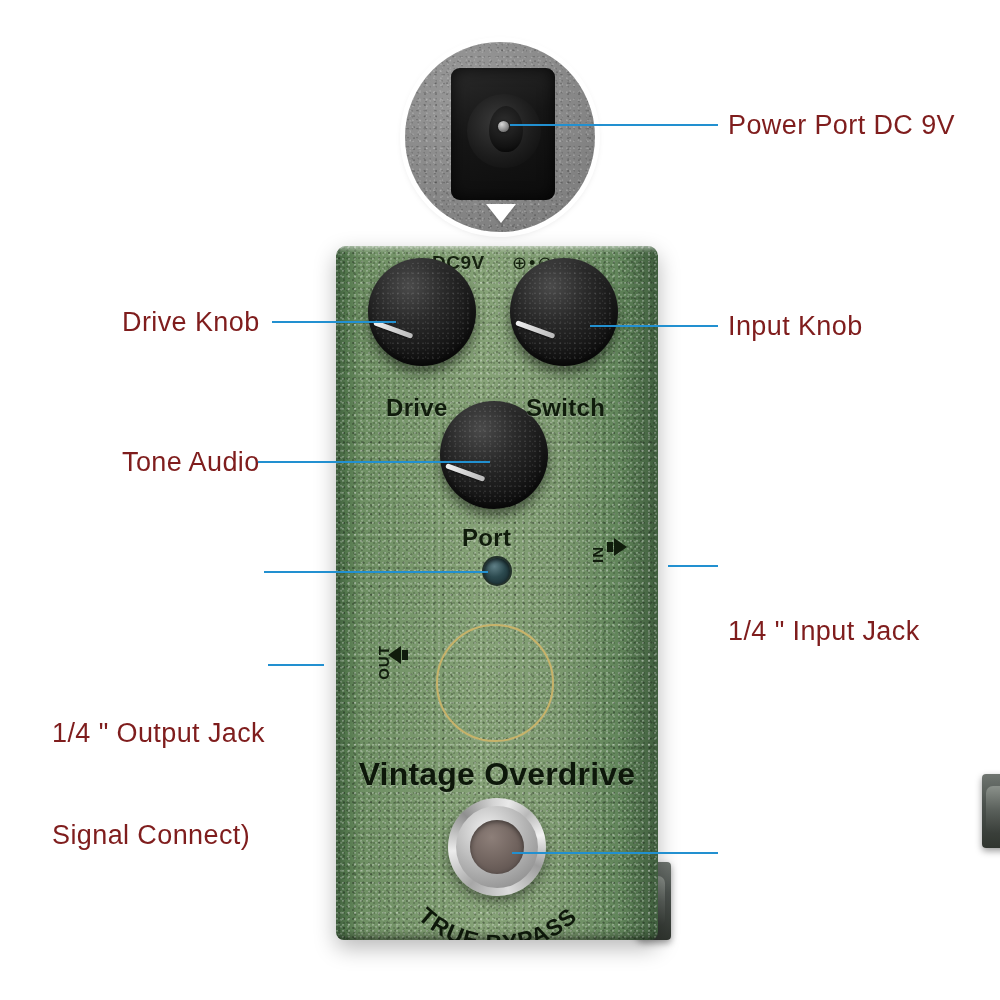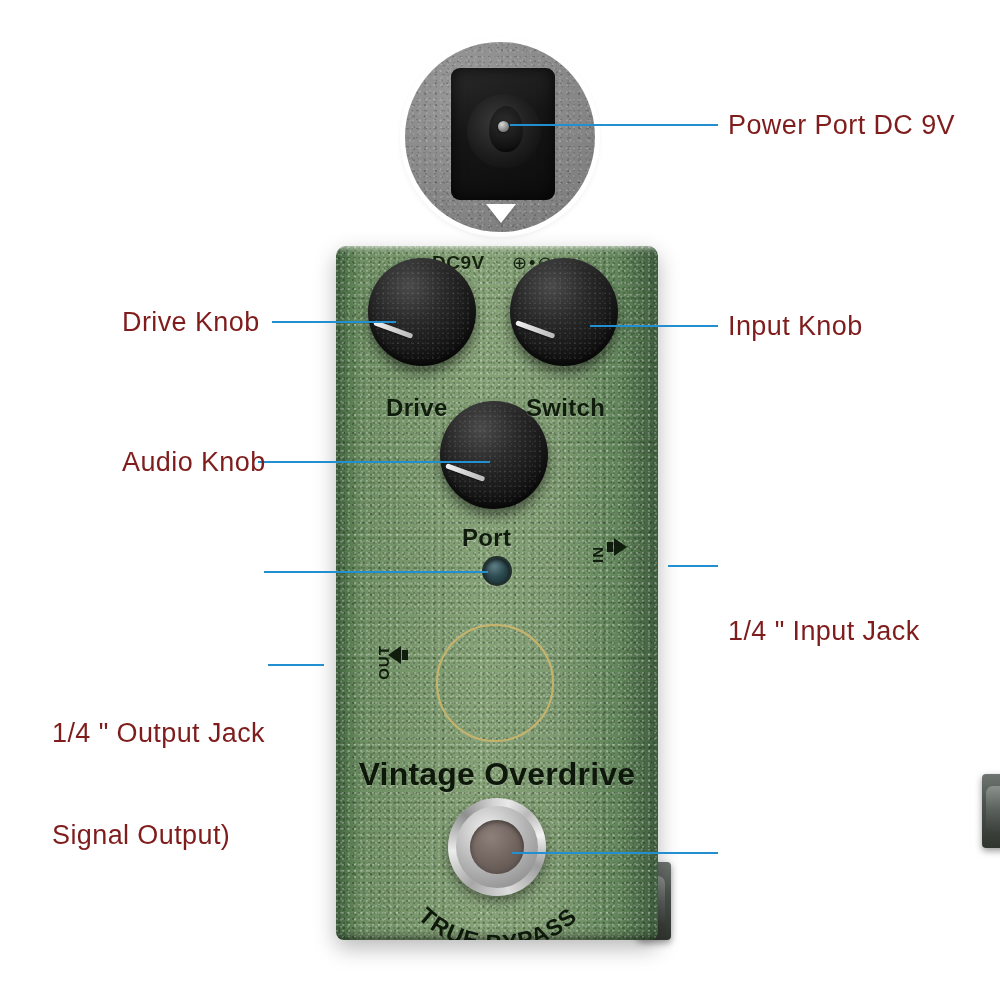--- a/index.html
+++ b/index.html
@@ -486,26 +486,26 @@
   <div class="lead" style="left:668px; top:565px; width:50px;"></div>
   <div class="lead" style="left:268px; top:664px; width:56px;"></div>
   <div class="lead" style="left:512px; top:852px; width:206px;"></div>
 
   <div class="anno right" style="left:728px; top:108px;">Power Port DC 9V</div>
 
   <div class="anno left" style="left:122px; top:305px;text-align:right;">Drive Knob</div>
 
   <div class="anno right" style="left:728px; top:309px;">Input Knob</div>
 
-  <div class="anno left" style="left:122px; top:445px;">Audio Knob</div>
+  <div class="anno left" style="left:122px; top:445px;">Tone Audio</div>
 
 
   <div class="anno right" style="left:728px; top:546px;">
     <div>1/4 " Input Jack</div>
   </div>
 
   <div class="anno left" style="left:52px; top:648px;">
     <div>1/4 " Output Jack</div>
-    <div>Signal Output)</div>
+    <div>Signal Connect)</div>
   </div>
 
 
 </div>
 
 </body></html>

